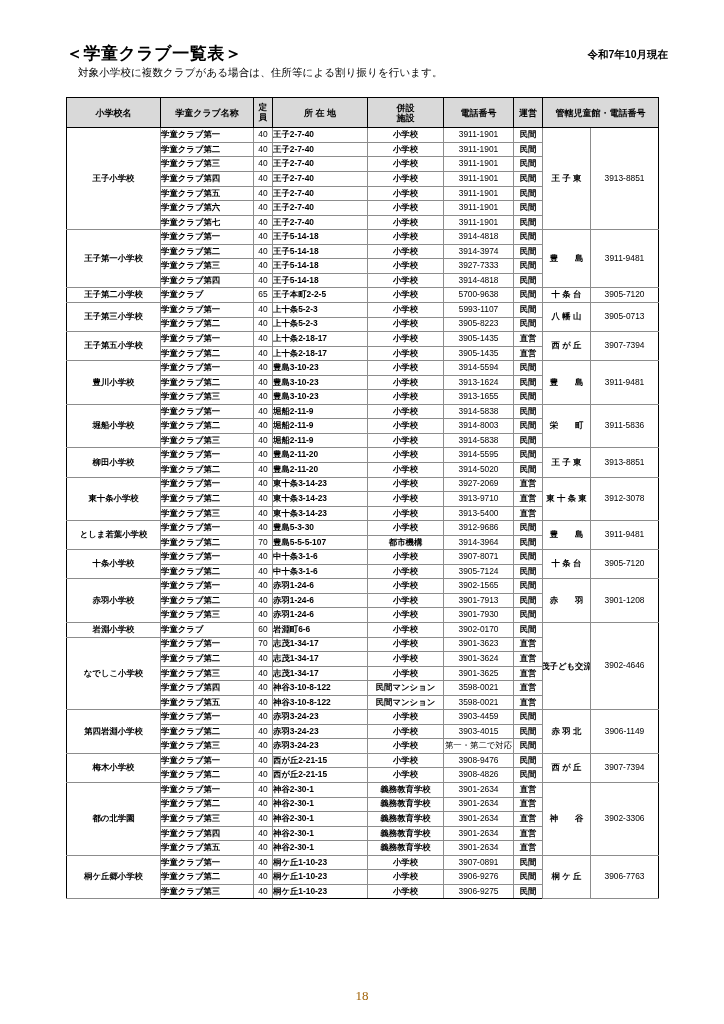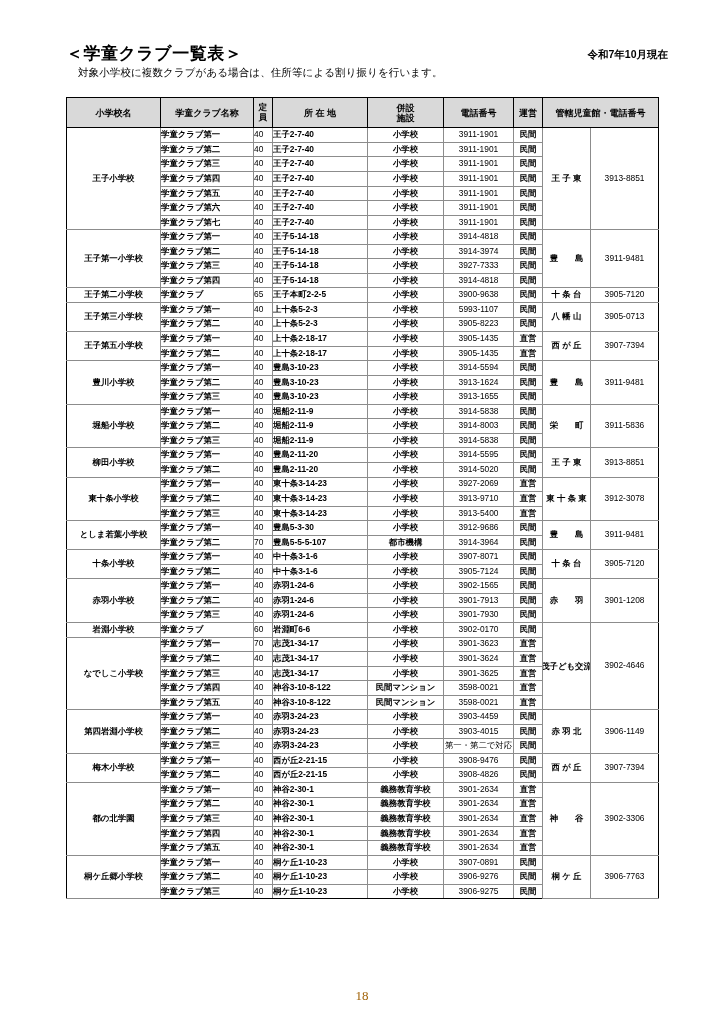--- a/index.html
+++ b/index.html
@@ -90,21 +90,21 @@
   col.c-cap    { width: 19px; }
   col.c-addr   { width: 95px; }
   col.c-fac    { width: 76px; }
   col.c-tel    { width: 70px; }
   col.c-mgmt   { width: 29px; }
   col.c-hall   { width: 48px; }
   col.c-halltel{ width: 68px; }
 
   td.school  { text-align: center; font-weight: bold; }
   td.club    { text-align: left; padding-left: 3px; font-weight: bold; }
-  td.cap     { text-align: left; padding-right: 3px; }
+  td.cap     { text-align: center; padding-right: 3px; }
   td.addr    { text-align: left; padding-left: 3px; font-weight: bold; }
   td.fac     { text-align: center; font-weight: bold; }
   td.tel     { text-align: center; }
   td.mgmt    { text-align: center; font-weight: bold; }
   td.hall    { text-align: center; font-weight: bold; }
   td.halltel { text-align: center; }
 
   
   tr.block-start > td,
   tr.block-start > th { border-top: 1.3px solid #000; }
@@ -272,21 +272,21 @@
           <td class="fac">小学校</td>
           <td class="tel">3914-4818</td>
           <td class="mgmt">民間</td>
         </tr>
         <tr class="block-start">
           <td class="school">王子第二小学校</td>
           <td class="club">学童クラブ</td>
           <td class="cap">65</td>
           <td class="addr">王子本町2-2-5</td>
           <td class="fac">小学校</td>
-          <td class="tel">3900-9638</td>
+          <td class="tel">5700-9638</td>
           <td class="mgmt">民間</td>
           <td class="hall">十 条 台</td>
           <td class="halltel">3905-7120</td>
         </tr>
         <tr class="block-start">
           <td class="school" rowspan="2">王子第三小学校</td>
           <td class="club">学童クラブ第一</td>
           <td class="cap">40</td>
           <td class="addr">上十条5-2-3</td>
           <td class="fac">小学校</td>

